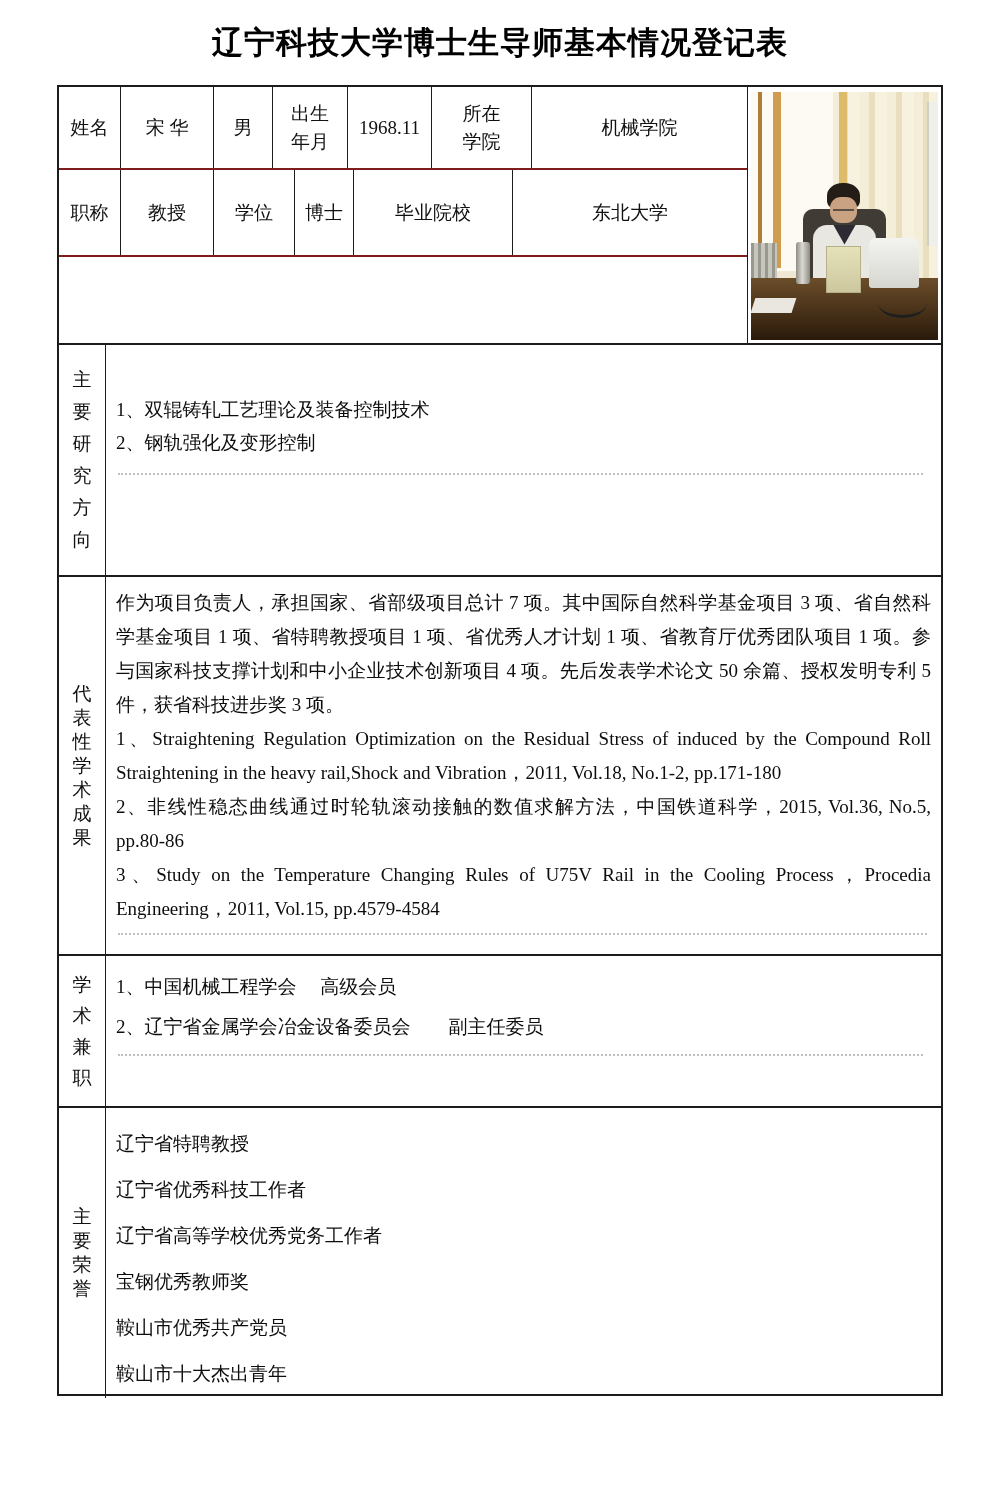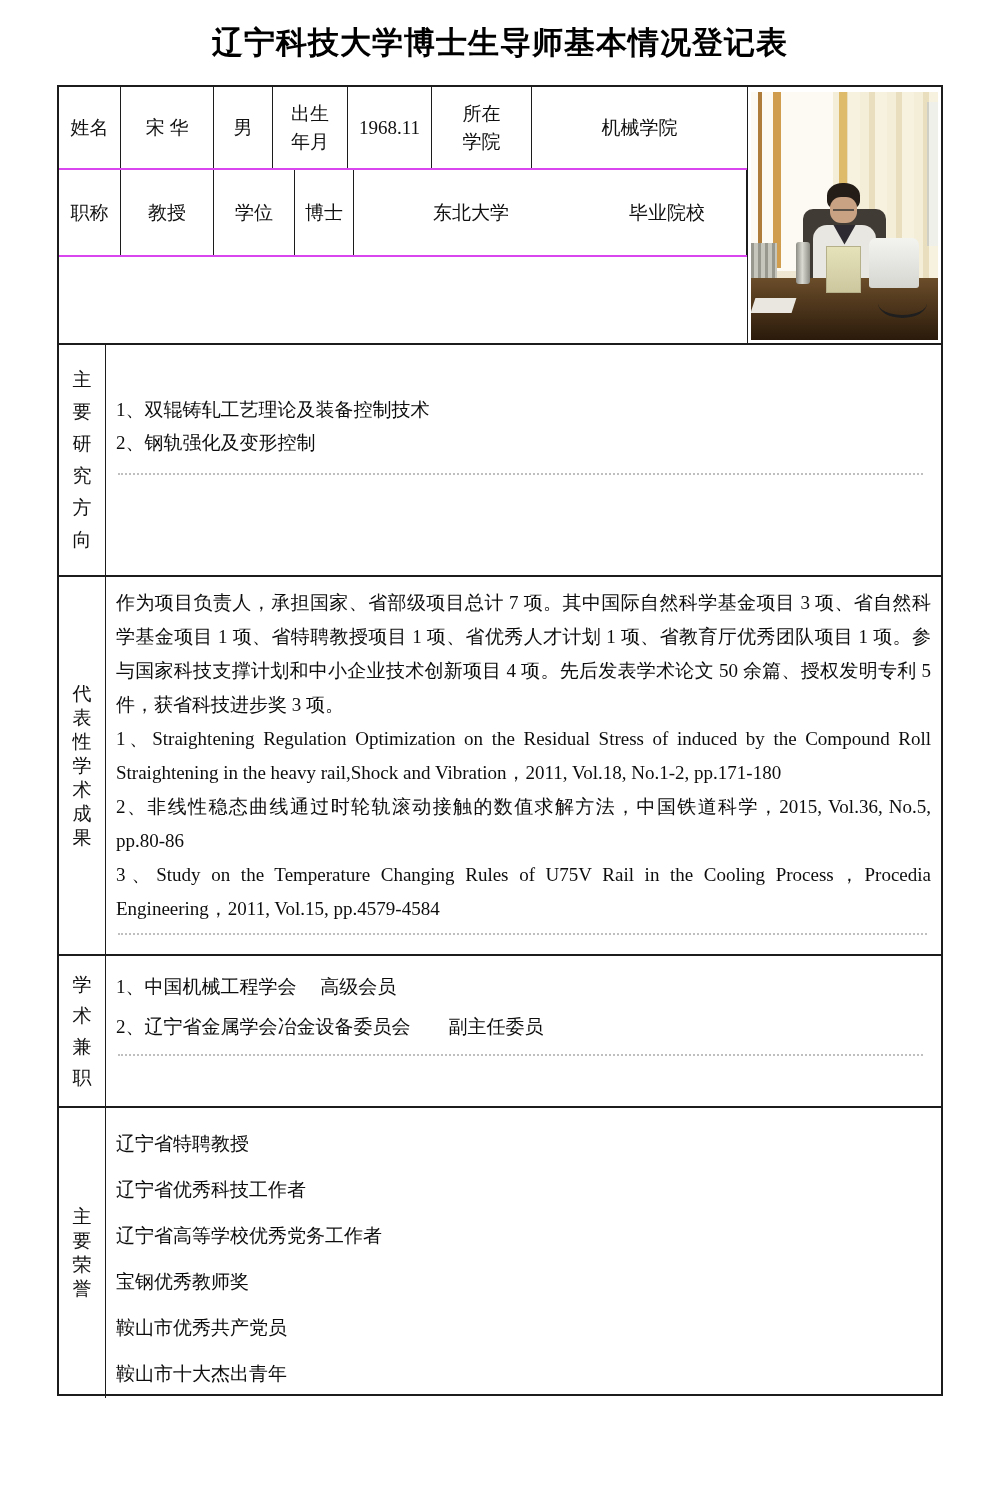--- a/index.html
+++ b/index.html
@@ -10,21 +10,21 @@
   .title { position:absolute; top:22px; left:0; width:1000px; text-align:center;
     font-size:31px; font-weight:bold; letter-spacing:1px;
     font-family:"Liberation Sans","DejaVu Sans",sans-serif; color:#000; }
 
   .form-table { position:absolute; left:57px; top:85px; width:886px; height:1311px;
     border:2px solid #1c1c1c; background:#fff; }
 
   
   .top-block { display:flex; width:100%; height:256px; }
   .info-grid { width:688px; display:flex; flex-direction:column; }
-  .irow { display:flex; width:100%; border-bottom:2px solid #d946ef; }
+  .irow { display:flex; width:100%; border-bottom:2px solid #7f1d1d; }
   .irow.r1 { height:83px; }
   .irow.r2 { height:87px; }
   .irow.r3 { height:86px; border-bottom:none; }
   .cell { display:flex; align-items:center; justify-content:center; text-align:center;
     border-right:1.5px solid #1c1c1c; font-size:19px; line-height:1.45; padding:2px; }
   .cell.last { border-right:none; flex:1; }
   .wrap2 { display:inline-block; width:2.15em; }
   .email-text { text-decoration:underline; text-underline-offset:4px; }
 
   
@@ -106,22 +106,22 @@
               <span class="wrap2">所在学院</span>
             </div>
           <div class="cell last">机械学院</div>
         </div>
 
         <div class="irow r2">
           <div class="cell" style="width:62px">职称</div>
           <div class="cell" style="width:93px">教授</div>
           <div class="cell" style="width:81px">学位</div>
           <div class="cell" style="width:59px">博士</div>
+          <div class="cell" style="width:159px">毕业院校</div>
           <div class="cell last">东北大学</div>
-          <div class="cell" style="width:159px">毕业院校</div>
         </div>
 
 
       </div>
 
       <div class="photo-cell">
         <div class="photo">
           <div class="ph-window"></div>
           <div class="ph-curtain"></div>
           <div class="ph-strip-r"></div>

